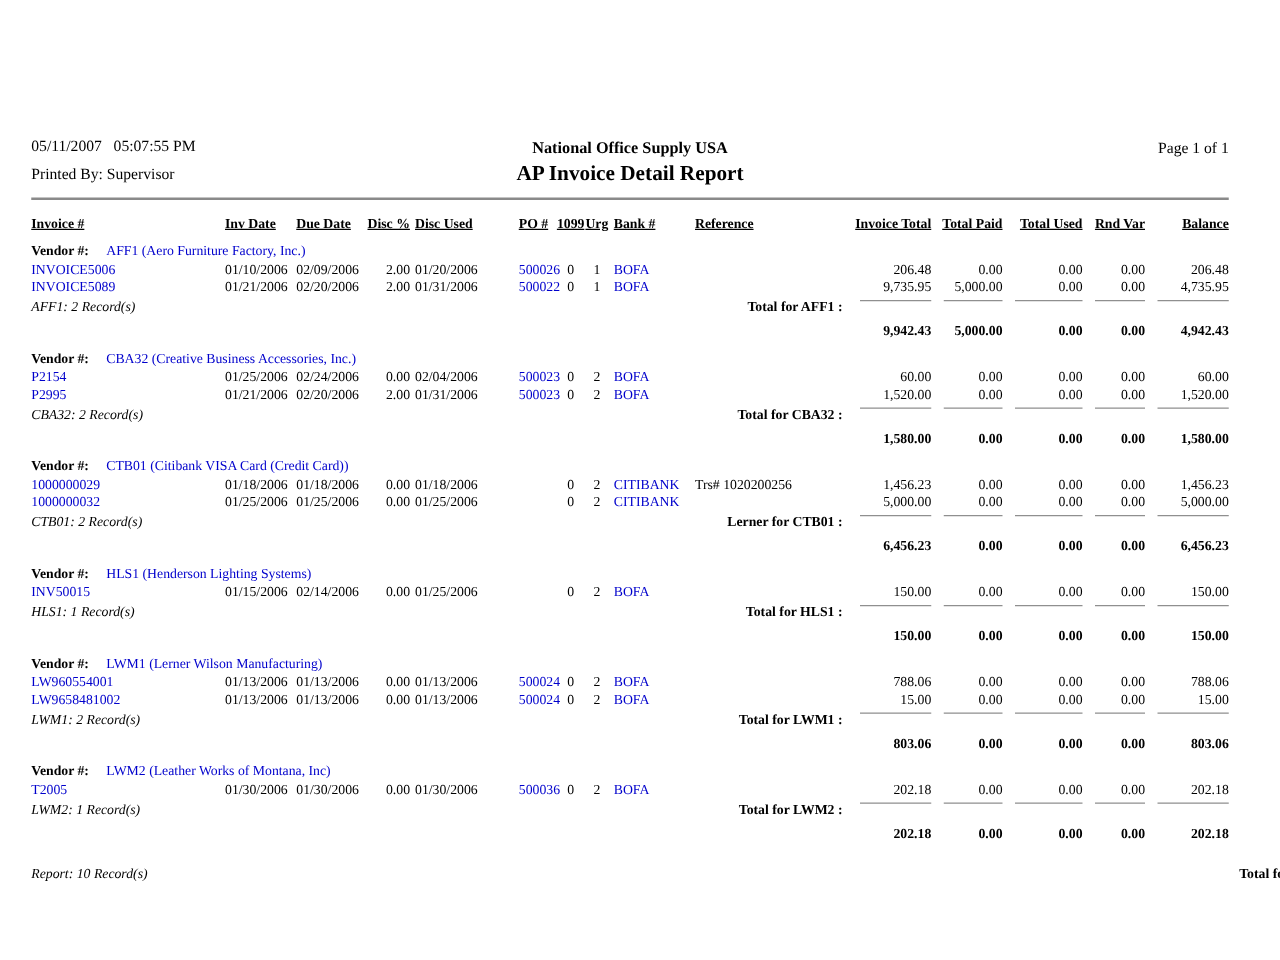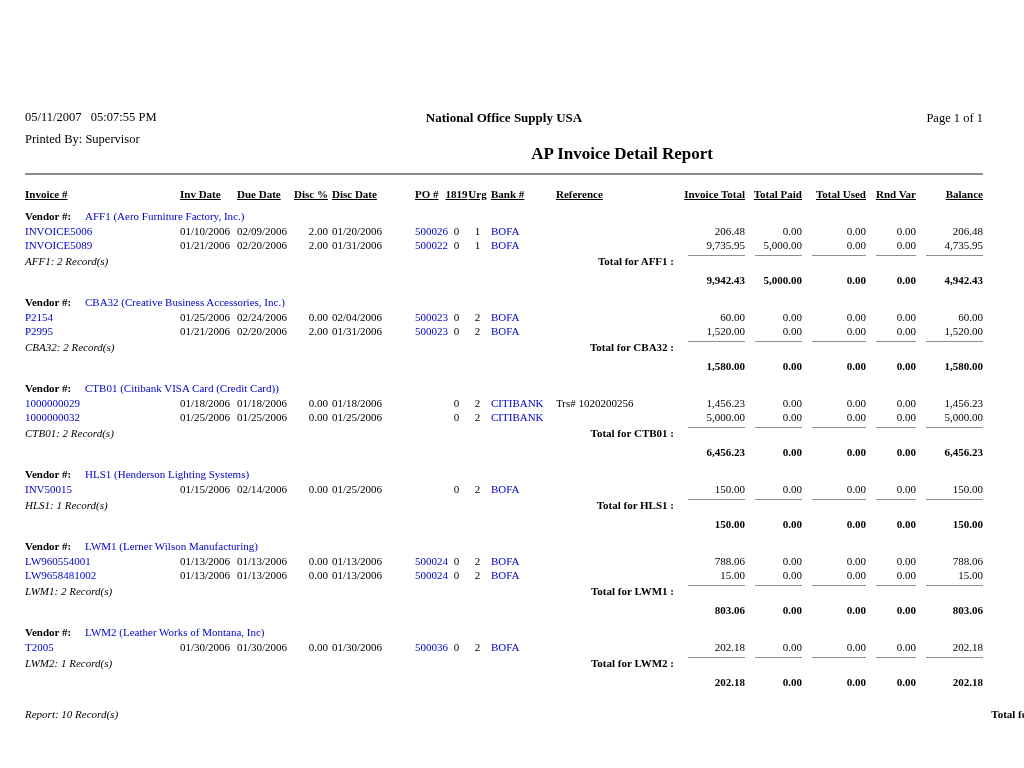--- a/index.html
+++ b/index.html
@@ -13,21 +13,21 @@
   }
   .page { position: relative; padding-top: 110px; }
 
   
   .hdr { display: flex; margin: 0 41px 0 25px; align-items: flex-start; }
   .hdr-left  { width: 270px; font-size: 12.5px; }
   .hdr-center{ flex: 1; text-align: center; }
   .hdr-right { width: 270px; text-align: right; font-size: 12.5px; padding-top: 1px; }
   .printed-date { margin-bottom: 7px; white-space: pre; }
   .company { font-size: 13px; font-weight: bold; }
-  .rpt-title { font-size: 17px; font-weight: bold; margin-top: 18px; text-align: right; }
+  .rpt-title { font-size: 17px; font-weight: bold; margin-top: 3px; }
   .rule { margin: 9px 41px 0 25px; border-top: 2px solid #8a8a8a; }
 
   
   .grid {
     display: grid;
     grid-template-columns: 155px 57px 57px 34px 62px 25px 30px 23px 19px 69px 122px 67px 57px 64px 50px 67px;
     margin: 0 41px 0 25px;
     font-size: 11px;
     line-height: 13px;
     white-space: nowrap;
@@ -73,24 +73,24 @@
     </div>
   </div>
 
   <div class="rule"></div>
 
   <div class="grid col-head">
     <div><span>Invoice #</span></div>
     <div><span>Inv Date</span></div>
     <div><span>Due Date</span></div>
     <div><span>Disc %</span></div>
-    <div class="pl4"><span>Disc Date</span></div>
+    <div class="pl4"><span>Disc Used</span></div>
     <div></div>
     <div><span>PO #</span></div>
-    <div class="ac"><span>1819</span></div>
+    <div class="ac"><span>1099</span></div>
     <div class="ac"><span>Urg</span></div>
     <div class="pl4"><span>Bank #</span></div>
     <div><span>Reference</span></div>
     <div class="ar"><span>Invoice Total</span></div>
     <div class="ar"><span>Total Paid</span></div>
     <div class="ar"><span>Total Used</span></div>
     <div class="ar"><span>Rnd Var</span></div>
     <div class="ar"><span>Balance</span></div>
   </div>
 
@@ -239,21 +239,21 @@
         <div class="link pl4">CITIBANK</div>
         <div></div>
         <div class="ar">5,000.00</div>
         <div class="ar">0.00</div>
         <div class="ar">0.00</div>
         <div class="ar">0.00</div>
         <div class="ar">5,000.00</div>
       </div>
       <div class="grid total-row">
         <div class="rec-count">CTB01: 2 Record(s)</div>
-        <div class="total-label">Total for CTB01 :</div>
+        <div class="total-label">Lerner for CTB01 :</div>
         <div>
           <span class="tl">6,456.23</span>
         </div>
         <div>
           <span class="tl">0.00</span>
         </div>
         <div>
           <span class="tl">0.00</span>
         </div>
         <div>

